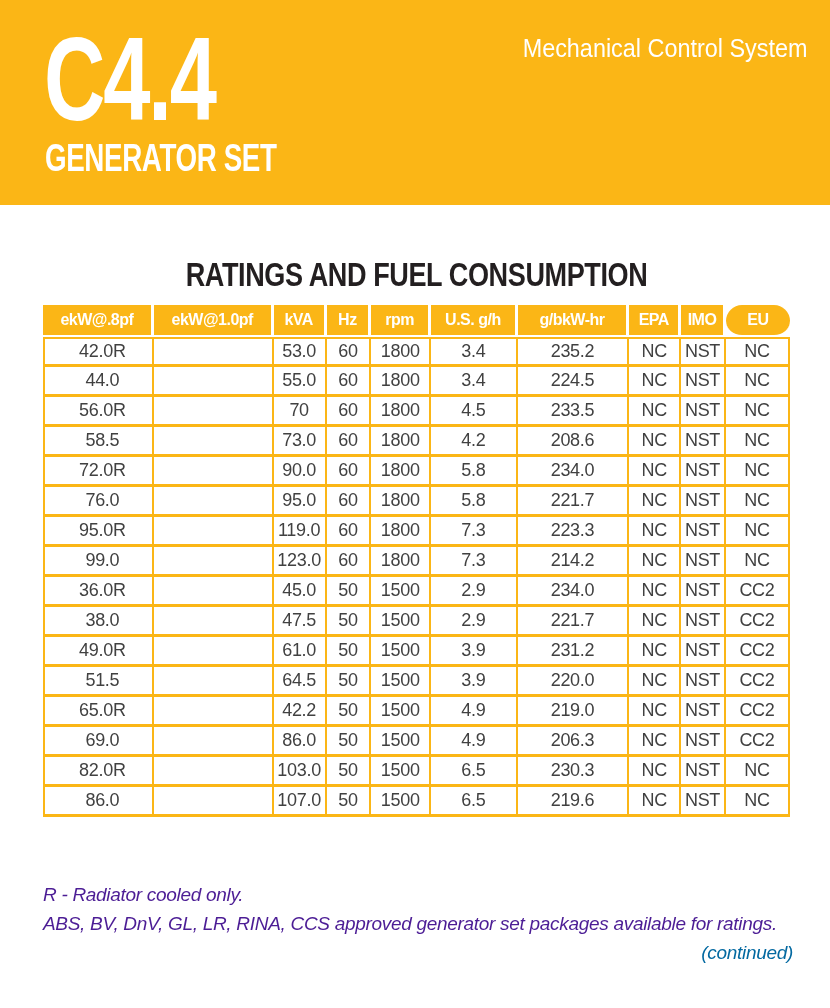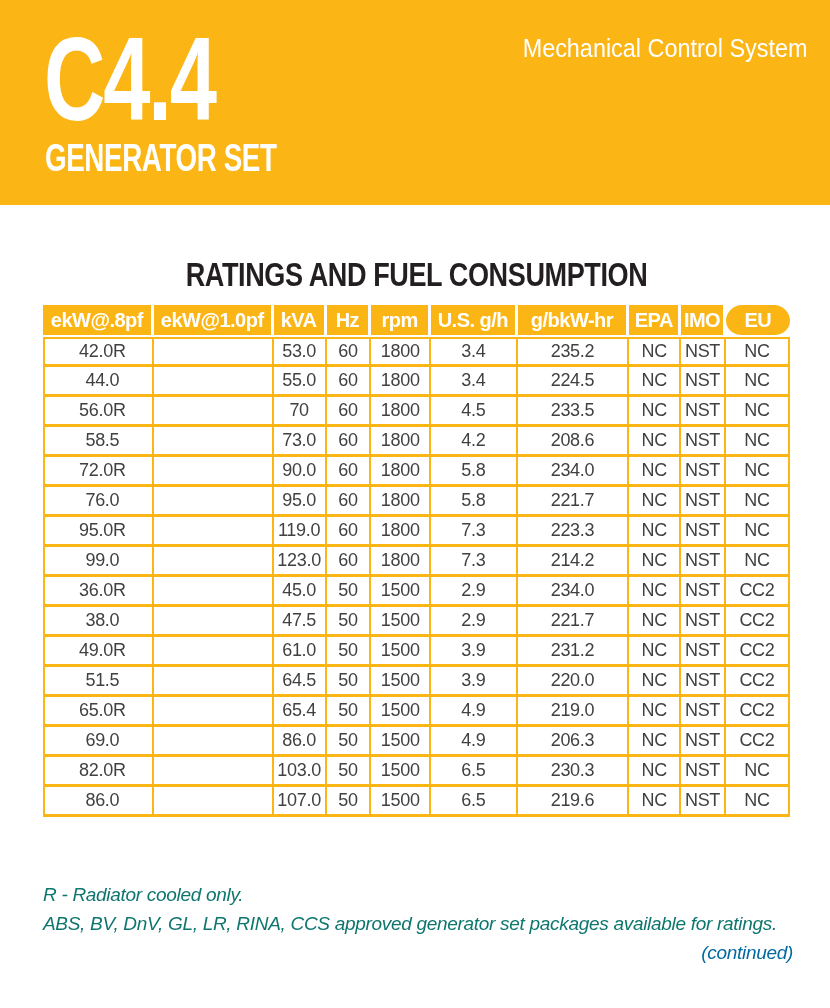--- a/index.html
+++ b/index.html
@@ -35,42 +35,42 @@
     text-align:center; font-size:33px; line-height:33px; font-weight:bold;
     color:var(--title-dark); letter-spacing:-0.5px;
     transform:scaleX(0.82); transform-origin:center top; white-space:nowrap;
   }
   table.ratings {
     position:absolute; left:43px; top:305px; width:747px;
     border-collapse:separate; border-spacing:0; table-layout:fixed;
   }
   table.ratings th {
     background:var(--yellow); color:#ffffff; font-weight:bold;
-    font-size:20px; letter-spacing:-0.5px; height:32px; padding:0 2px;
+    font-size:16px; letter-spacing:-0.5px; height:32px; padding:0 2px;
     border-right:3px solid #ffffff; border-bottom:2px solid #ffffff;
     text-align:center; vertical-align:middle; white-space:nowrap; overflow:hidden;
   }
   table.ratings th:last-child { border-right:none;border-radius:16px; }
   table.ratings td {
     color:var(--text-dark); font-size:18px; letter-spacing:-0.3px;
     height:30px; padding:0 2px; text-align:center; vertical-align:middle;
     border-right:2px solid var(--yellow); border-bottom:3px solid var(--yellow);
     background:#ffffff; white-space:nowrap; overflow:hidden;
   }
   table.ratings td:first-child { border-left:2px solid var(--yellow);padding-left:10px; }
   table.ratings tbody tr:first-child td { border-top:2px solid var(--yellow); }
   
   table.ratings th:nth-child(1){width:109px} table.ratings th:nth-child(2){width:118px}
   table.ratings th:nth-child(3){width:52px}  table.ratings th:nth-child(4){width:44px}
   table.ratings th:nth-child(5){width:59px}  table.ratings th:nth-child(6){width:85px}
   table.ratings th:nth-child(7){width:110px} table.ratings th:nth-child(8){width:51px}
   table.ratings th:nth-child(9){width:44px}  table.ratings th:nth-child(10){width:63px}
   .note {
     position:absolute; left:43px; margin:0;
-    font-size:19px; font-style:italic; color:#0f766e; letter-spacing:-0.3px;
+    font-size:19px; font-style:italic; color:#4c1d95; letter-spacing:-0.3px;
     white-space:nowrap;
   }
   .note-1 { top:884px; }
   .note-2 { top:913px; }
   .continued {
     position:absolute; right:37px; top:942px; margin:0;
     font-size:19px; font-style:italic; color:#0369a1; letter-spacing:-0.3px;
   }
 </style>
 </head>
@@ -240,21 +240,21 @@
         <td>1500</td>
         <td>3.9</td>
         <td>220.0</td>
         <td>NC</td>
         <td>NST</td>
         <td>CC2</td>
       </tr>
       <tr>
         <td>65.0R</td>
         <td></td>
-        <td>65.4</td>
+        <td>42.2</td>
         <td>50</td>
         <td>1500</td>
         <td>4.9</td>
         <td>219.0</td>
         <td>NC</td>
         <td>NST</td>
         <td>CC2</td>
       </tr>
       <tr>
         <td>69.0</td>

